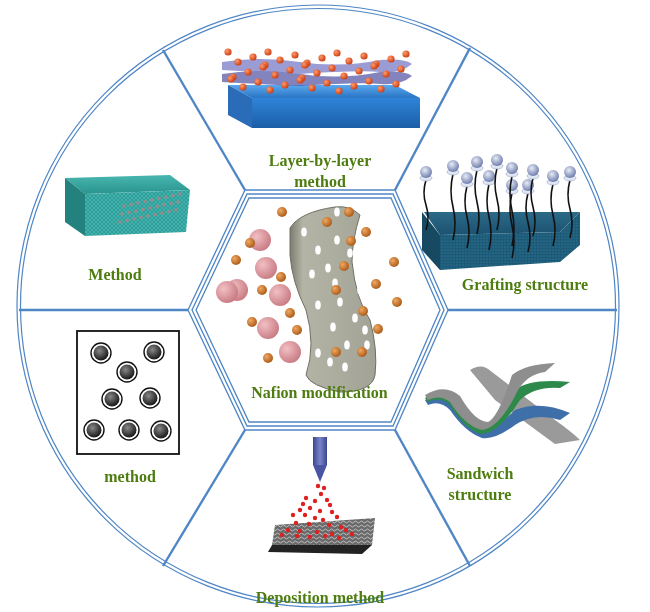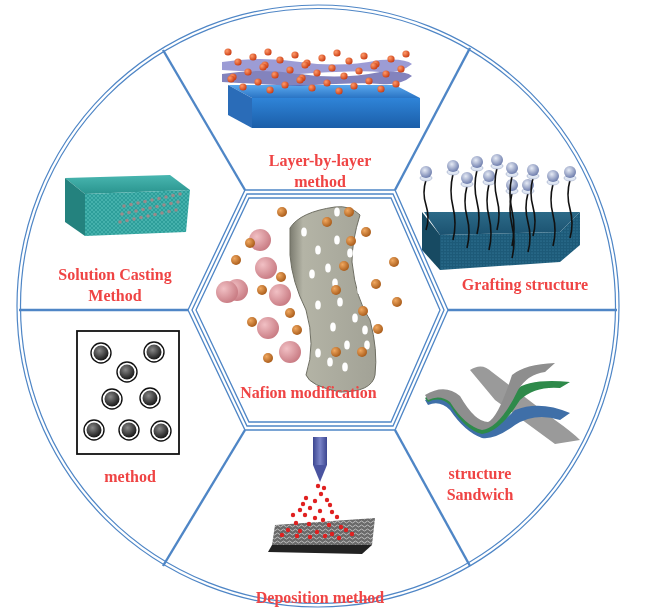--- a/index.html
+++ b/index.html
@@ -2,21 +2,21 @@
 <html><head>
 <meta charset="utf-8">
 <style>
   html, body { margin: 0; padding: 0; background: #ffffff; }
   body { width: 650px; height: 612px; position: relative; overflow: hidden; }
   #stage { position: absolute; left: 0; top: 0; width: 650px; height: 612px; }
   .label {
     position: absolute;
     font-family: "Liberation Serif", "DejaVu Serif", serif;
     font-weight: bold;
-    color: #ef4444;
+    color: #4d7c0f;
     text-align: center;
     line-height: 21px;
     font-size: 16px;
     white-space: nowrap;
   }
   .label span { display: block; }
 </style>
 </head>
 <body>
 
@@ -365,28 +365,27 @@
 </svg>
 
 <div class="label" style="left:250px; top:150px; width:140px;">
   <span>Layer-by-layer</span>
   <span>method</span>
 </div>
 <div class="label" style="left:440px; top:274px; width:170px;">
   <span>Grafting structure</span>
 </div>
 <div class="label" style="left:430px; top:463px; width:100px;">
+  <span>Sandwich</span>
   <span>structure</span>
-  <span>Sandwich</span>
 </div>
 <div class="label" style="left:240px; top:587px; width:160px;">
   <span>Deposition method</span>
 </div>
 <div class="label" style="left:90px; top:466px; width:80px;">
   <span>method</span>
 </div>
 <div class="label" style="left:40px; top:264px; width:150px;">
-  <span>Solution Casting</span>
   <span>Method</span>
 </div>
-<div class="label" style="left:230px; top:382px; width:157px;">
+<div class="label" style="left:230px; top:382px; width:157px;padding-left:11px;">
   <span>Nafion modification</span>
 </div>
 
 </body></html>

